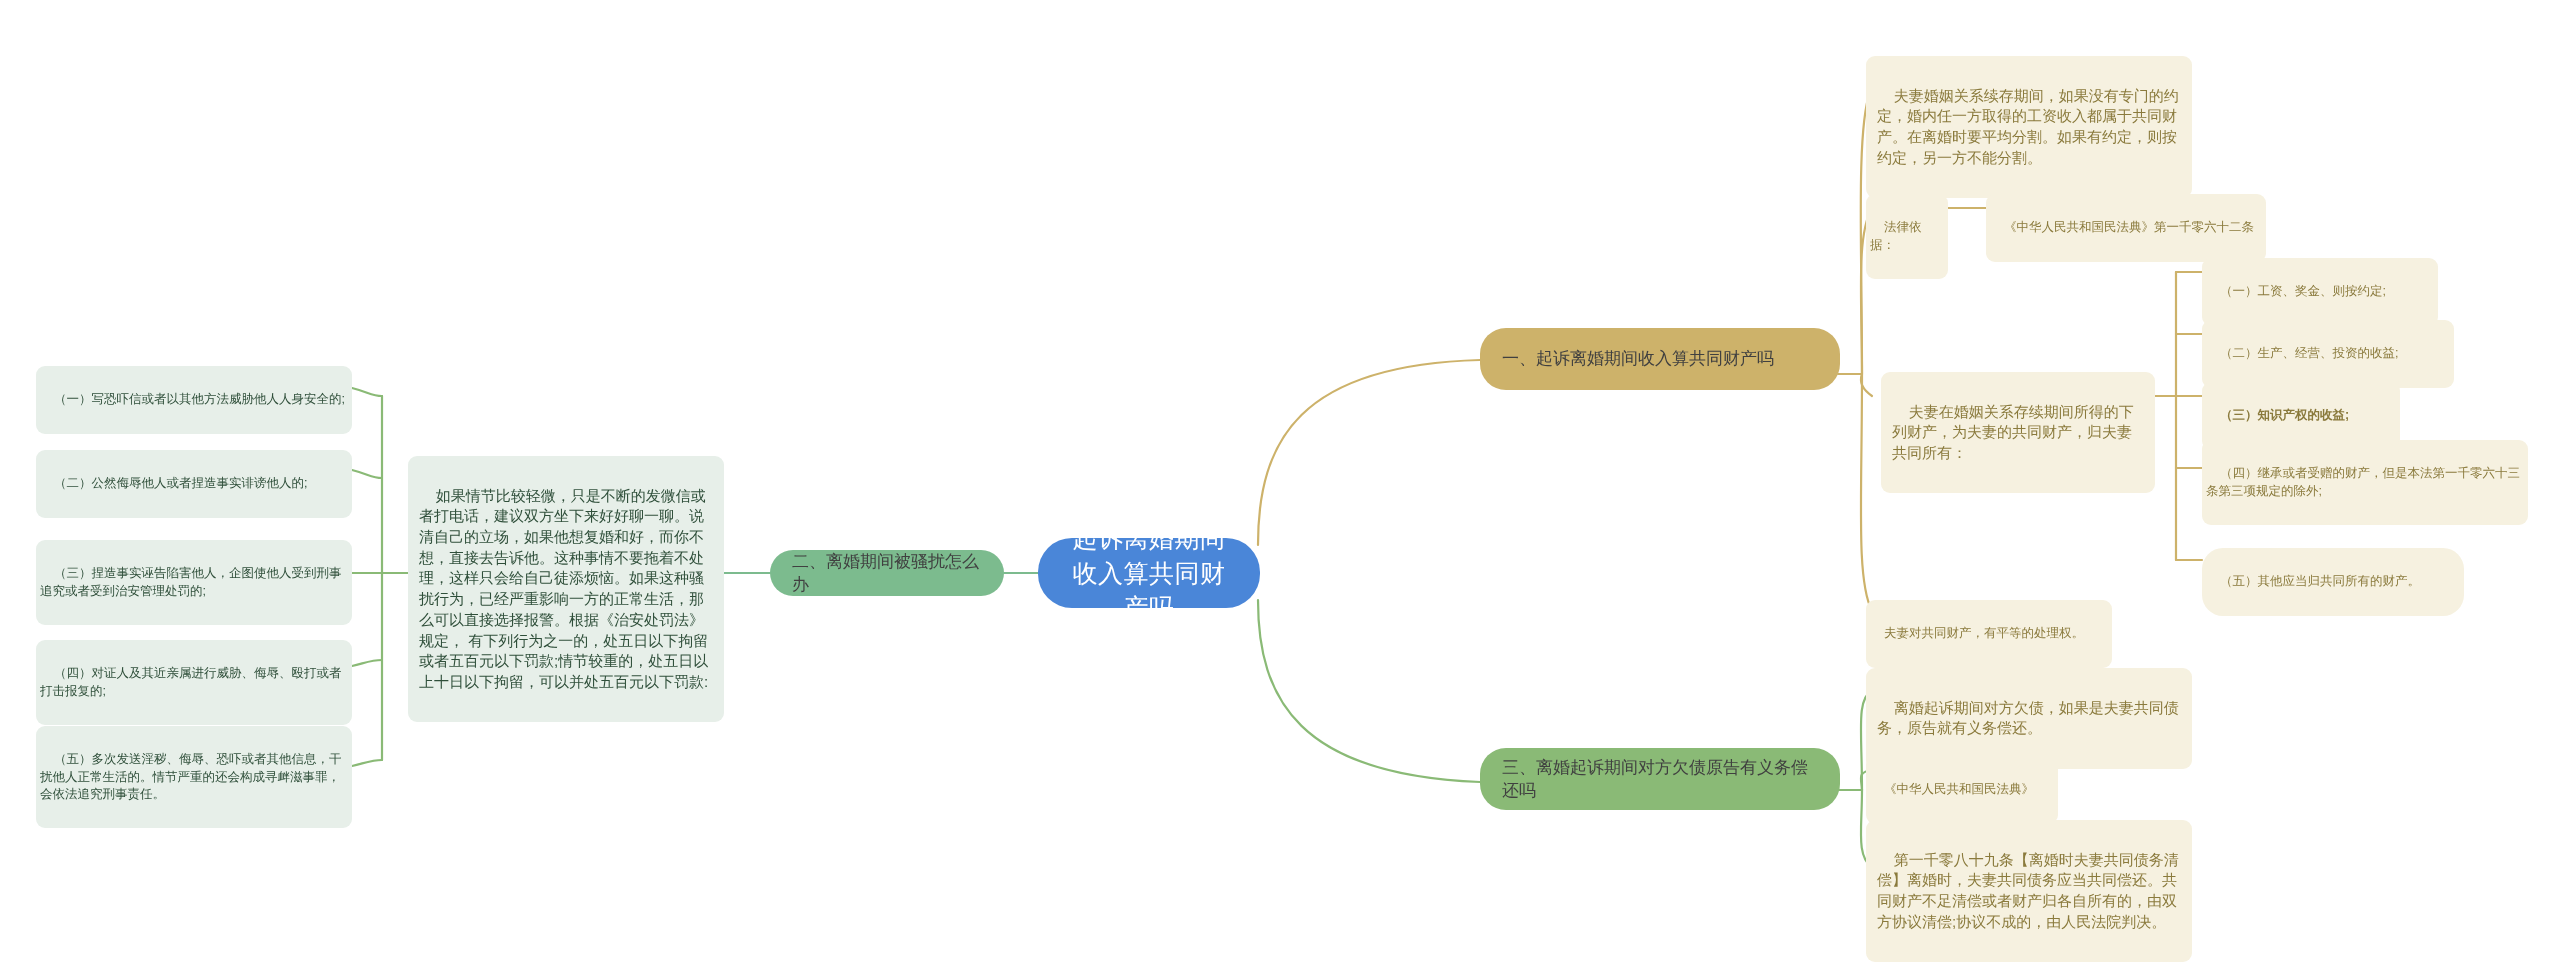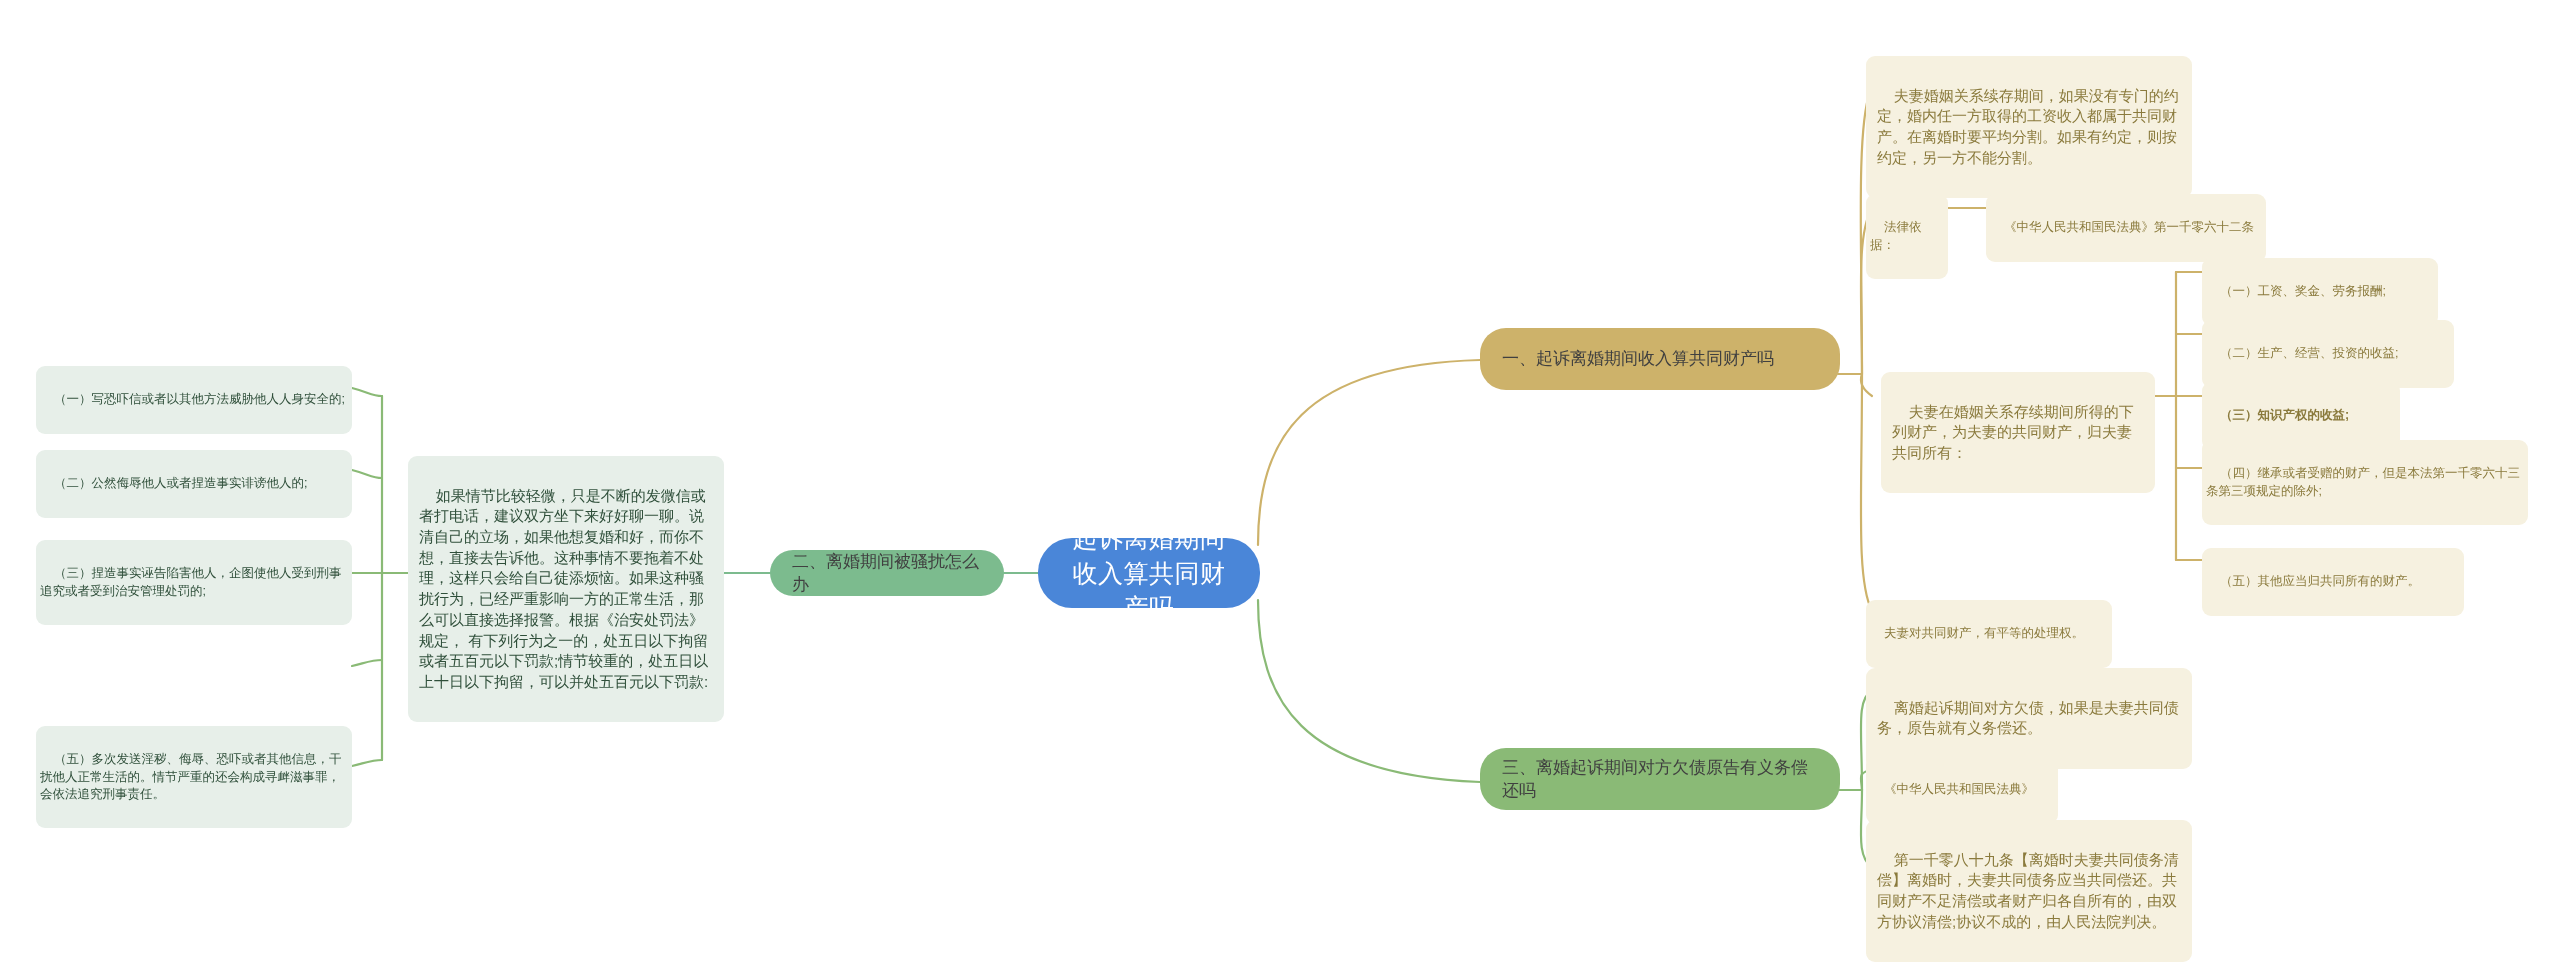--- a/index.html
+++ b/index.html
@@ -140,52 +140,55 @@
 
   <div class="node card card-cream" style="left:1881px; top:372px; width:274px;">
     <span>夫妻在婚姻关系存续期间所得的下列财产，为夫妻的共同财产，归夫妻共同所有：</span>
   </div>
 
   <div class="node card card-cream card-tiny" style="left:1866px; top:600px; width:246px;">
     <span>夫妻对共同财产，有平等的处理权。</span>
   </div>
 
   <div class="node card card-cream card-tiny" style="left:2202px; top:258px; width:236px;">
-    <span>（一）工资、奖金、劳务报酬;</span>
+    <span>（一）工资、奖金、则按约定;</span>
   </div>
   <div class="node card card-cream card-tiny" style="left:2202px; top:320px; width:252px;">
     <span>（二）生产、经营、投资的收益;</span>
   </div>
   <div class="node card card-cream card-tiny" style="left:2202px; top:382px; width:198px;font-weight:bold;">
     <span>（三）知识产权的收益;</span>
   </div>
   <div class="node card card-cream card-tiny" style="left:2202px; top:440px; width:326px;">
     <span>（四）继承或者受赠的财产，但是本法第一千零六十三条第三项规定的除外;</span>
   </div>
-  <div class="node card card-cream card-tiny" style="left:2202px; top:548px; width:262px;">
+  <div class="node card card-cream card-tiny" style="left:2202px; top:548px; width:262px;border-radius:21px;">
     <span>（五）其他应当归共同所有的财产。</span>
   </div>
 
   <div class="node pill pill-mint" style="left:770px; top:550px; width:234px; height:46px;">
     <span>二、离婚期间被骚扰怎么办</span>
   </div>
 
   <div class="node card card-mint" style="left:408px; top:456px; width:316px;">
     <span>如果情节比较轻微，只是不断的发微信或者打电话，建议双方坐下来好好聊一聊。说清自己的立场，如果他想复婚和好，而你不想，直接去告诉他。这种事情不要拖着不处理，这样只会给自己徒添烦恼。如果这种骚扰行为，已经严重影响一方的正常生活，那么可以直接选择报警。根据《治安处罚法》规定， 有下列行为之一的，处五日以下拘留或者五百元以下罚款;情节较重的，处五日以上十日以下拘留，可以并处五百元以下罚款:</span>
   </div>
 
   <div class="node card card-mint card-tiny" style="left:36px; top:366px; width:316px;">
     <span>（一）写恐吓信或者以其他方法威胁他人人身安全的;</span>
   </div>
   <div class="node card card-mint card-tiny" style="left:36px; top:450px; width:316px;">
     <span>（二）公然侮辱他人或者捏造事实诽谤他人的;</span>
   </div>
   <div class="node card card-mint card-tiny" style="left:36px; top:540px; width:316px;">
     <span>（三）捏造事实诬告陷害他人，企图使他人受到刑事追究或者受到治安管理处罚的;</span>
   </div>
+  <div class="node card card-mint card-tiny" style="left:36px; top:640px; width:316px;">
+    <span>（四）对证人及其近亲属进行威胁、侮辱、殴打或者打击报复的;</span>
+  </div>
   <div class="node card card-mint card-tiny" style="left:36px; top:726px; width:316px;">
     <span>（五）多次发送淫秽、侮辱、恐吓或者其他信息，干扰他人正常生活的。情节严重的还会构成寻衅滋事罪，会依法追究刑事责任。</span>
   </div>
 
   <div class="node pill pill-green" style="left:1480px; top:748px; width:360px; height:62px;">
     <span>三、离婚起诉期间对方欠债原告有义务偿还吗</span>
   </div>
 
   <div class="node card card-cream" style="left:1866px; top:668px; width:326px;">
     <span>离婚起诉期间对方欠债，如果是夫妻共同债务，原告就有义务偿还。</span>

